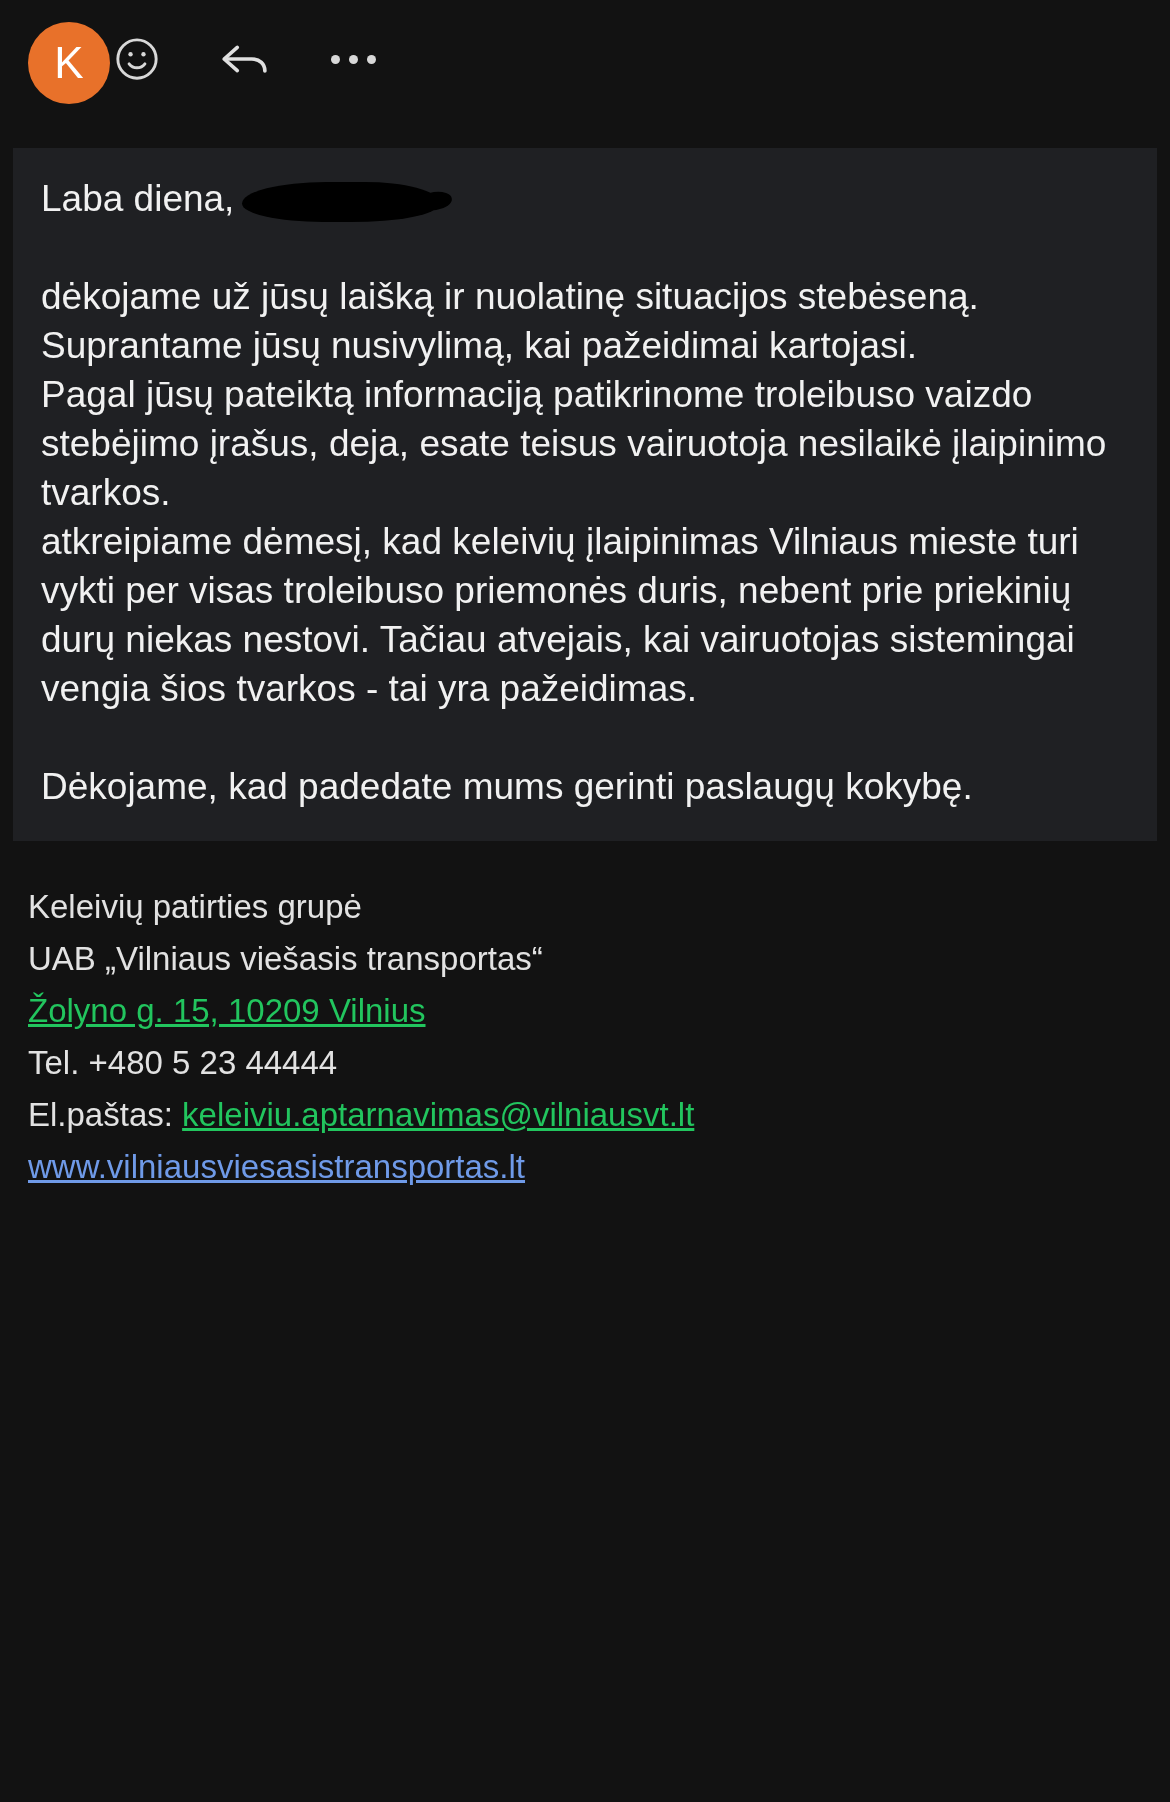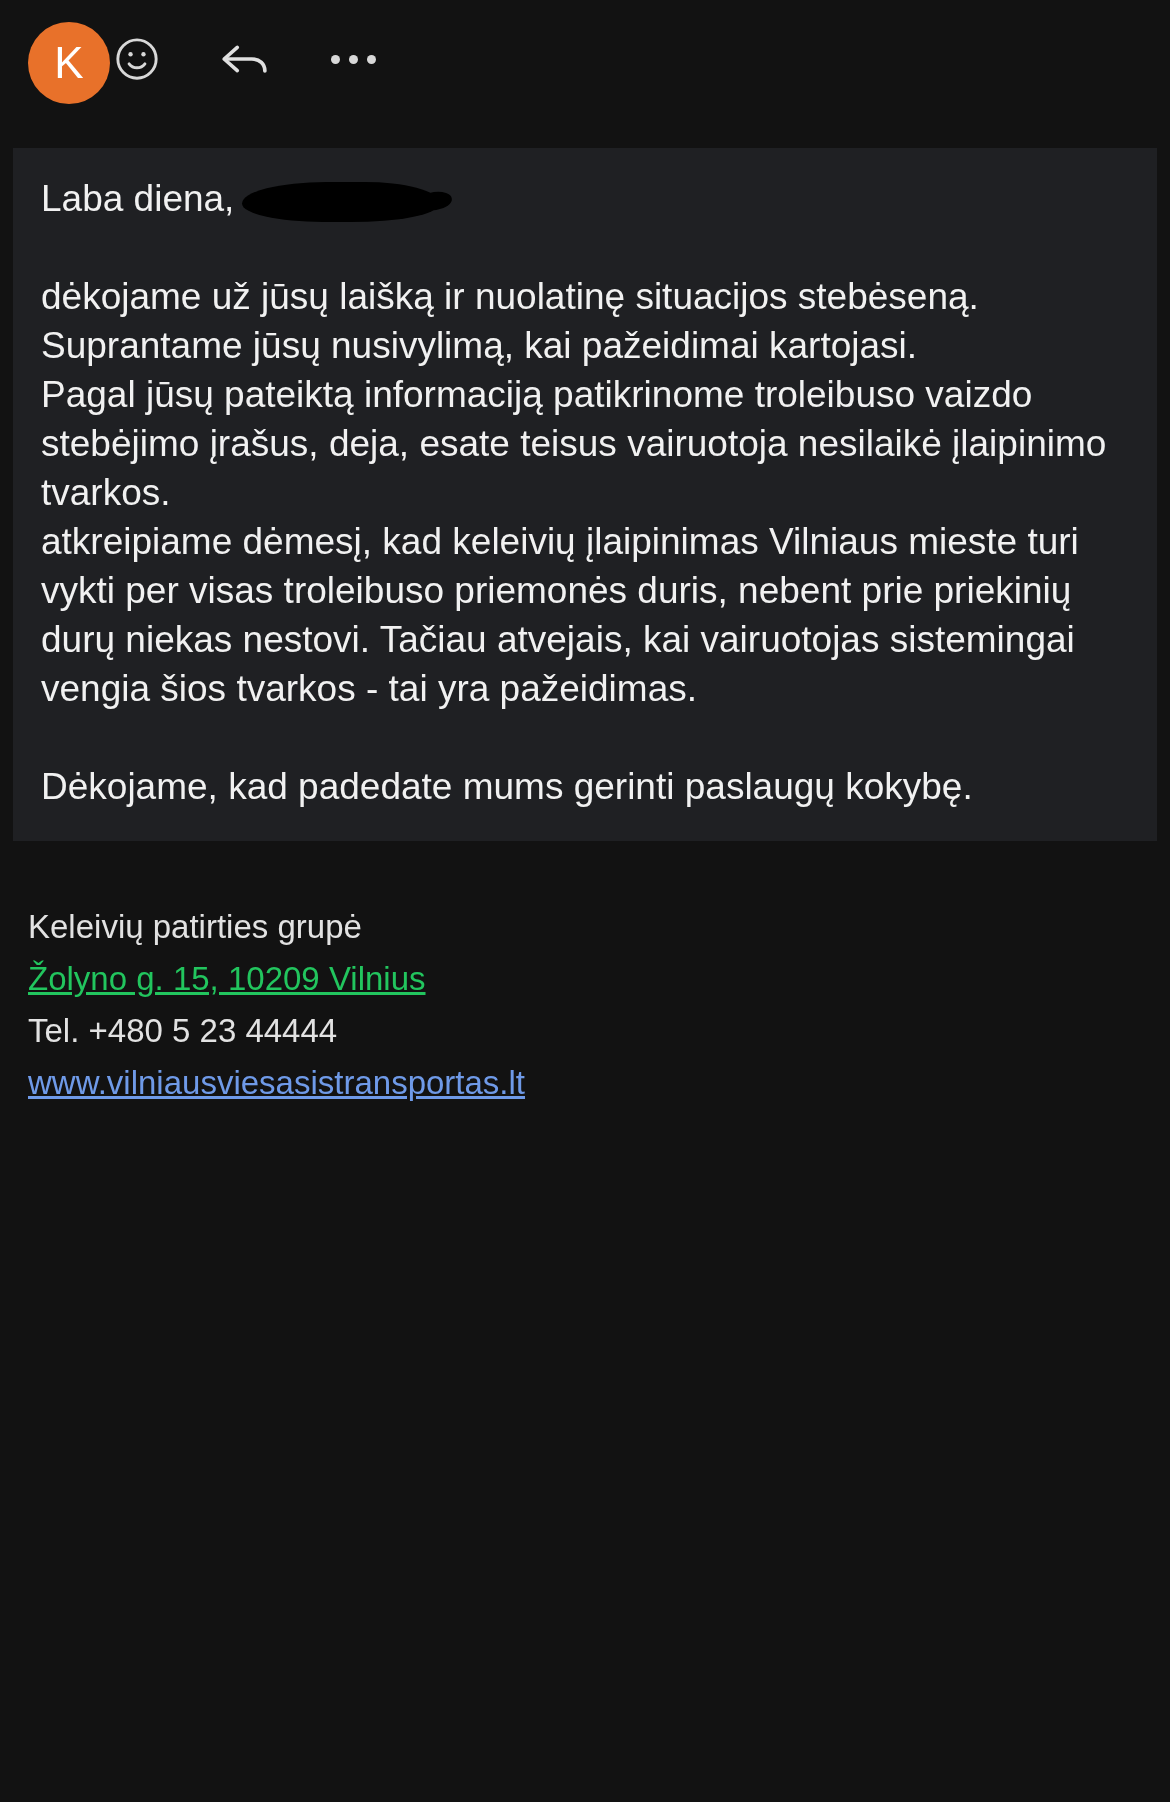--- a/index.html
+++ b/index.html
@@ -146,21 +146,21 @@
     width: 34px;
     height: 18px;
     background: #000;
     border-radius: 50%;
     transform: rotate(-8deg);
   }
   .spacer-line { height: 49px; }
 
   
   .signature {
-    padding: 60px 28px 0 28px;
+    padding: 40px 28px 0 28px;
     box-sizing: border-box;
   }
   .sig-line {
     font-size: 33px;
     line-height: 52px;
     color: #e2e2e2;
     white-space: nowrap;
   }
   .link {
     color: #22c55e;
@@ -217,20 +217,25 @@
   <p class="p">Pagal jūsų pateiktą informaciją patikrinome troleibuso vaizdo stebėjimo įrašus, deja, esate teisus vairuotoja nesilaikė įlaipinimo tvarkos.</p>
   <p class="p">atkreipiame dėmesį, kad keleivių įlaipinimas Vilniaus mieste turi vykti per visas troleibuso priemonės duris, nebent prie priekinių durų niekas nestovi. Tačiau atvejais, kai vairuotojas sistemingai vengia šios tvarkos - tai yra pažeidimas.</p>
 
   <div class="spacer-line"></div>
 
   <p class="p">Dėkojame, kad padedate mums gerinti paslaugų kokybę.</p>
 </div>
 
 <div class="signature">
   <div class="sig-line">Keleivių patirties grupė</div>
+  <div class="sig-line">UAB „Vilniaus viešasis transportas“</div>
   <div class="sig-line">
     <span class="link">Žolyno g. 15, 10209 Vilnius</span>
   </div>
   <div class="sig-line">Tel. +480 5 23 44444</div>
   <div class="sig-line">
+    <span>El.paštas:</span>
+    <span class="link">keleiviu.aptarnavimas@vilniausvt.lt</span>
+  </div>
+  <div class="sig-line">
     <span class="link-visited">www.vilniausviesasistransportas.lt</span>
   </div>
 </div>
 
 </body></html>

